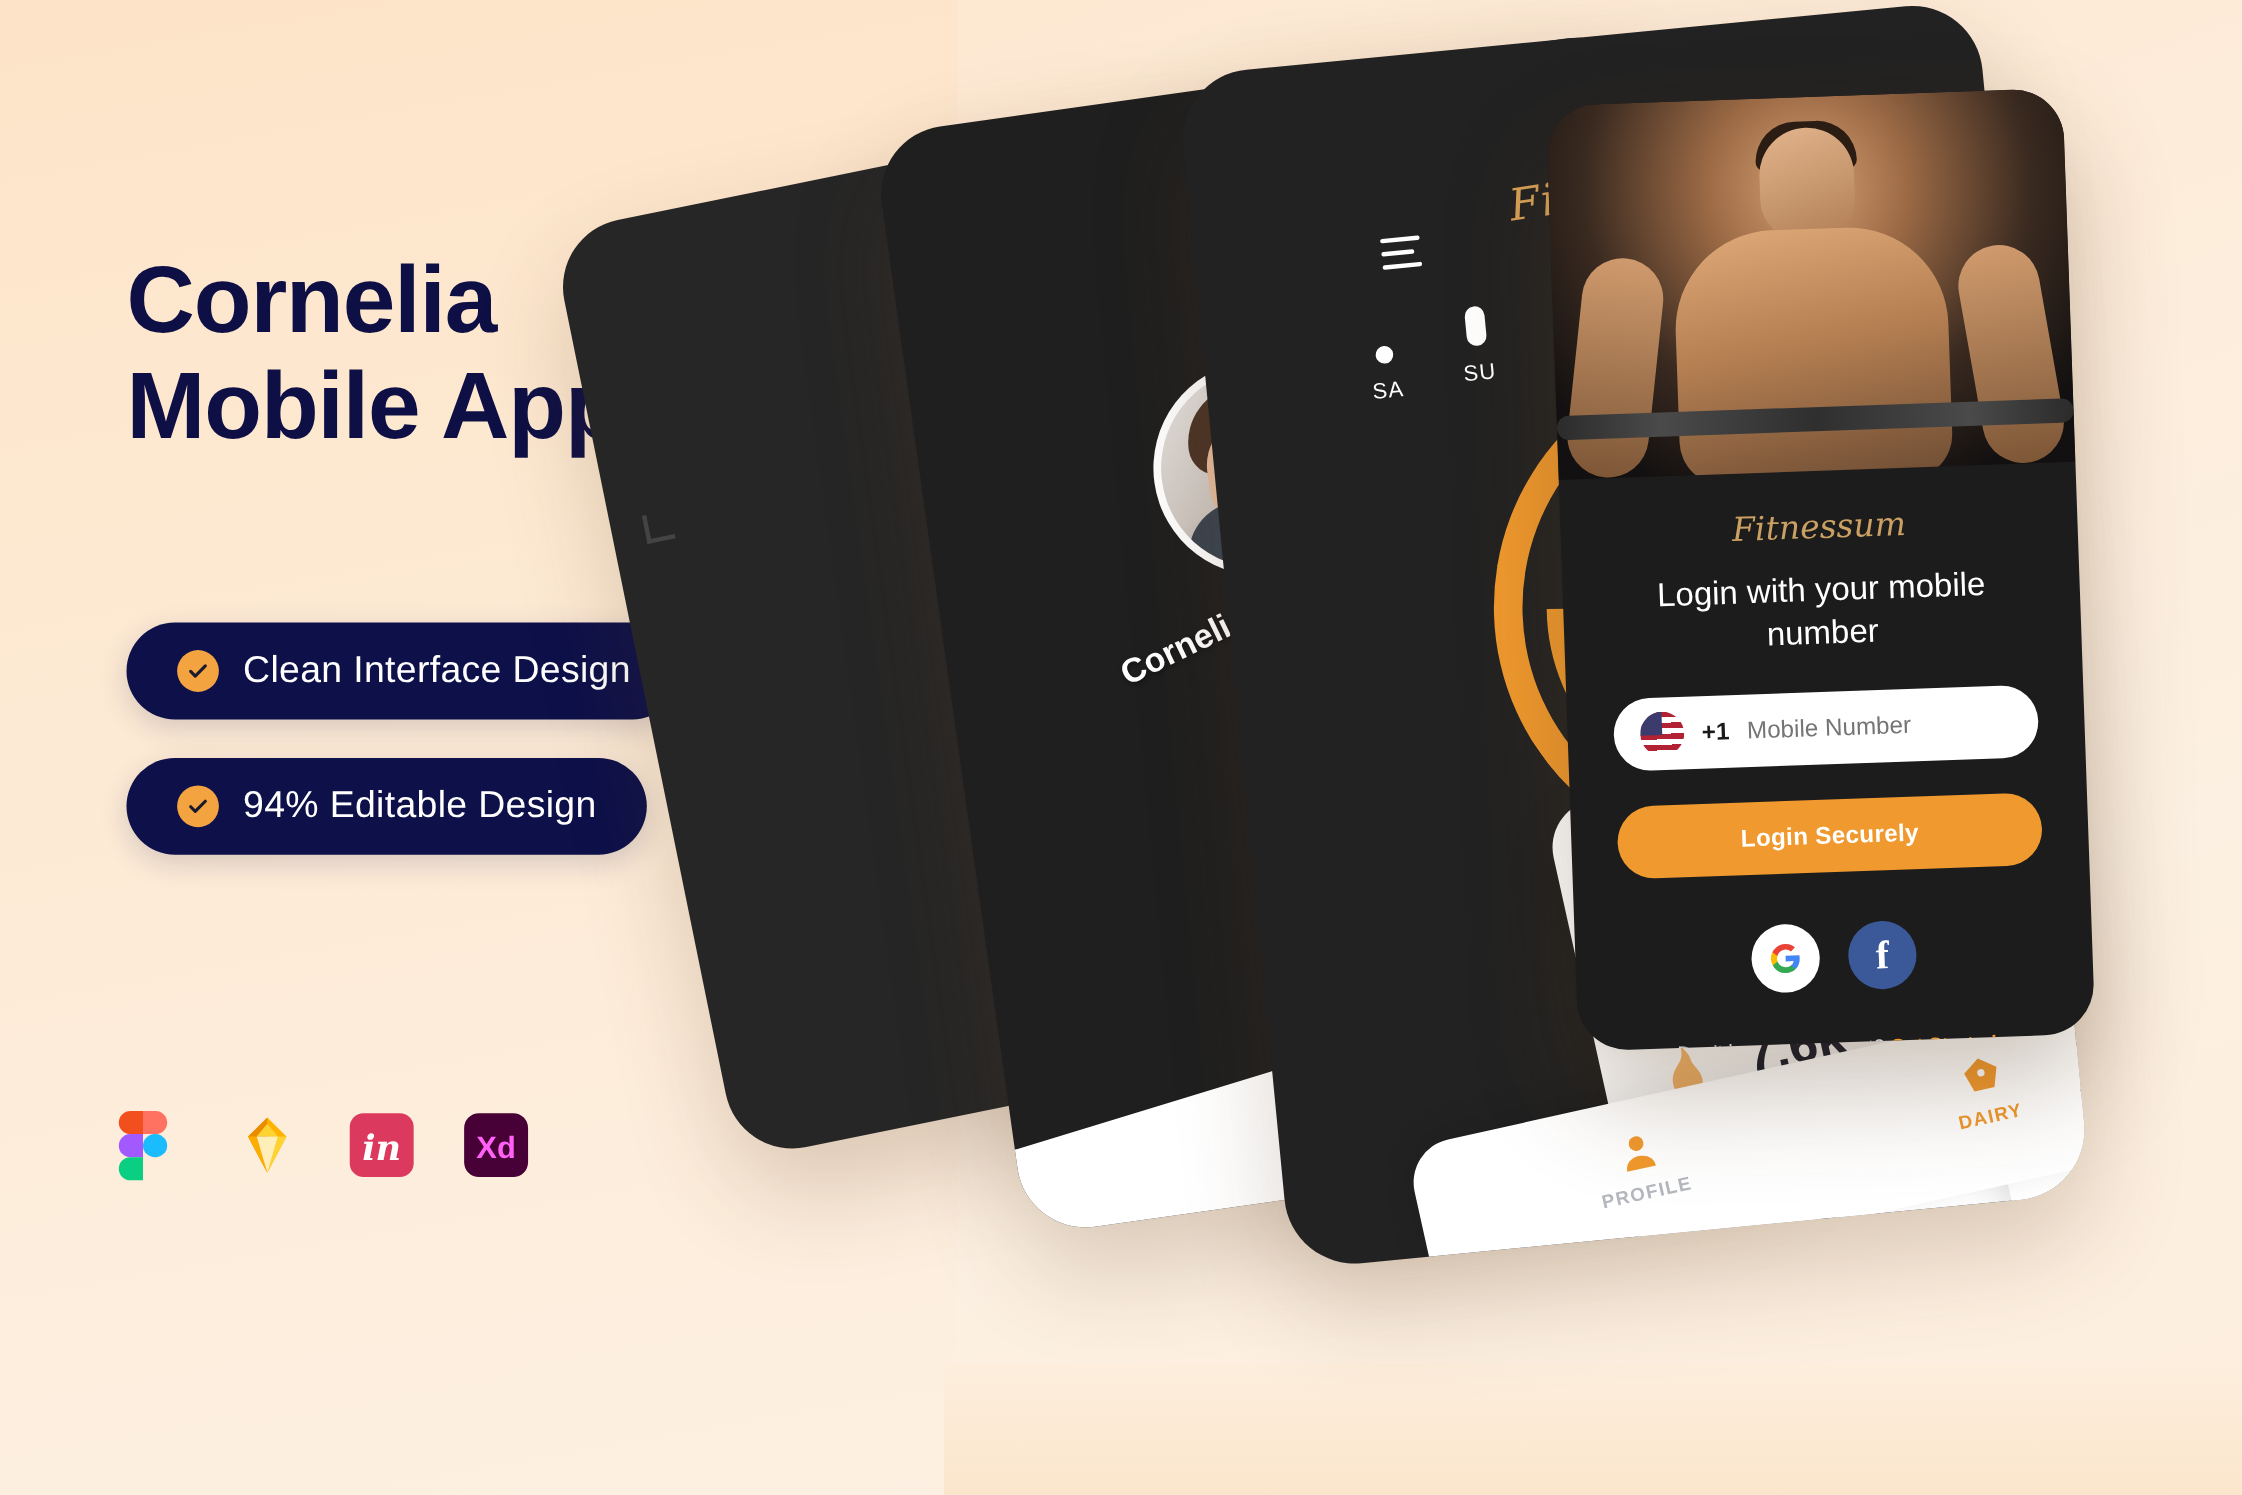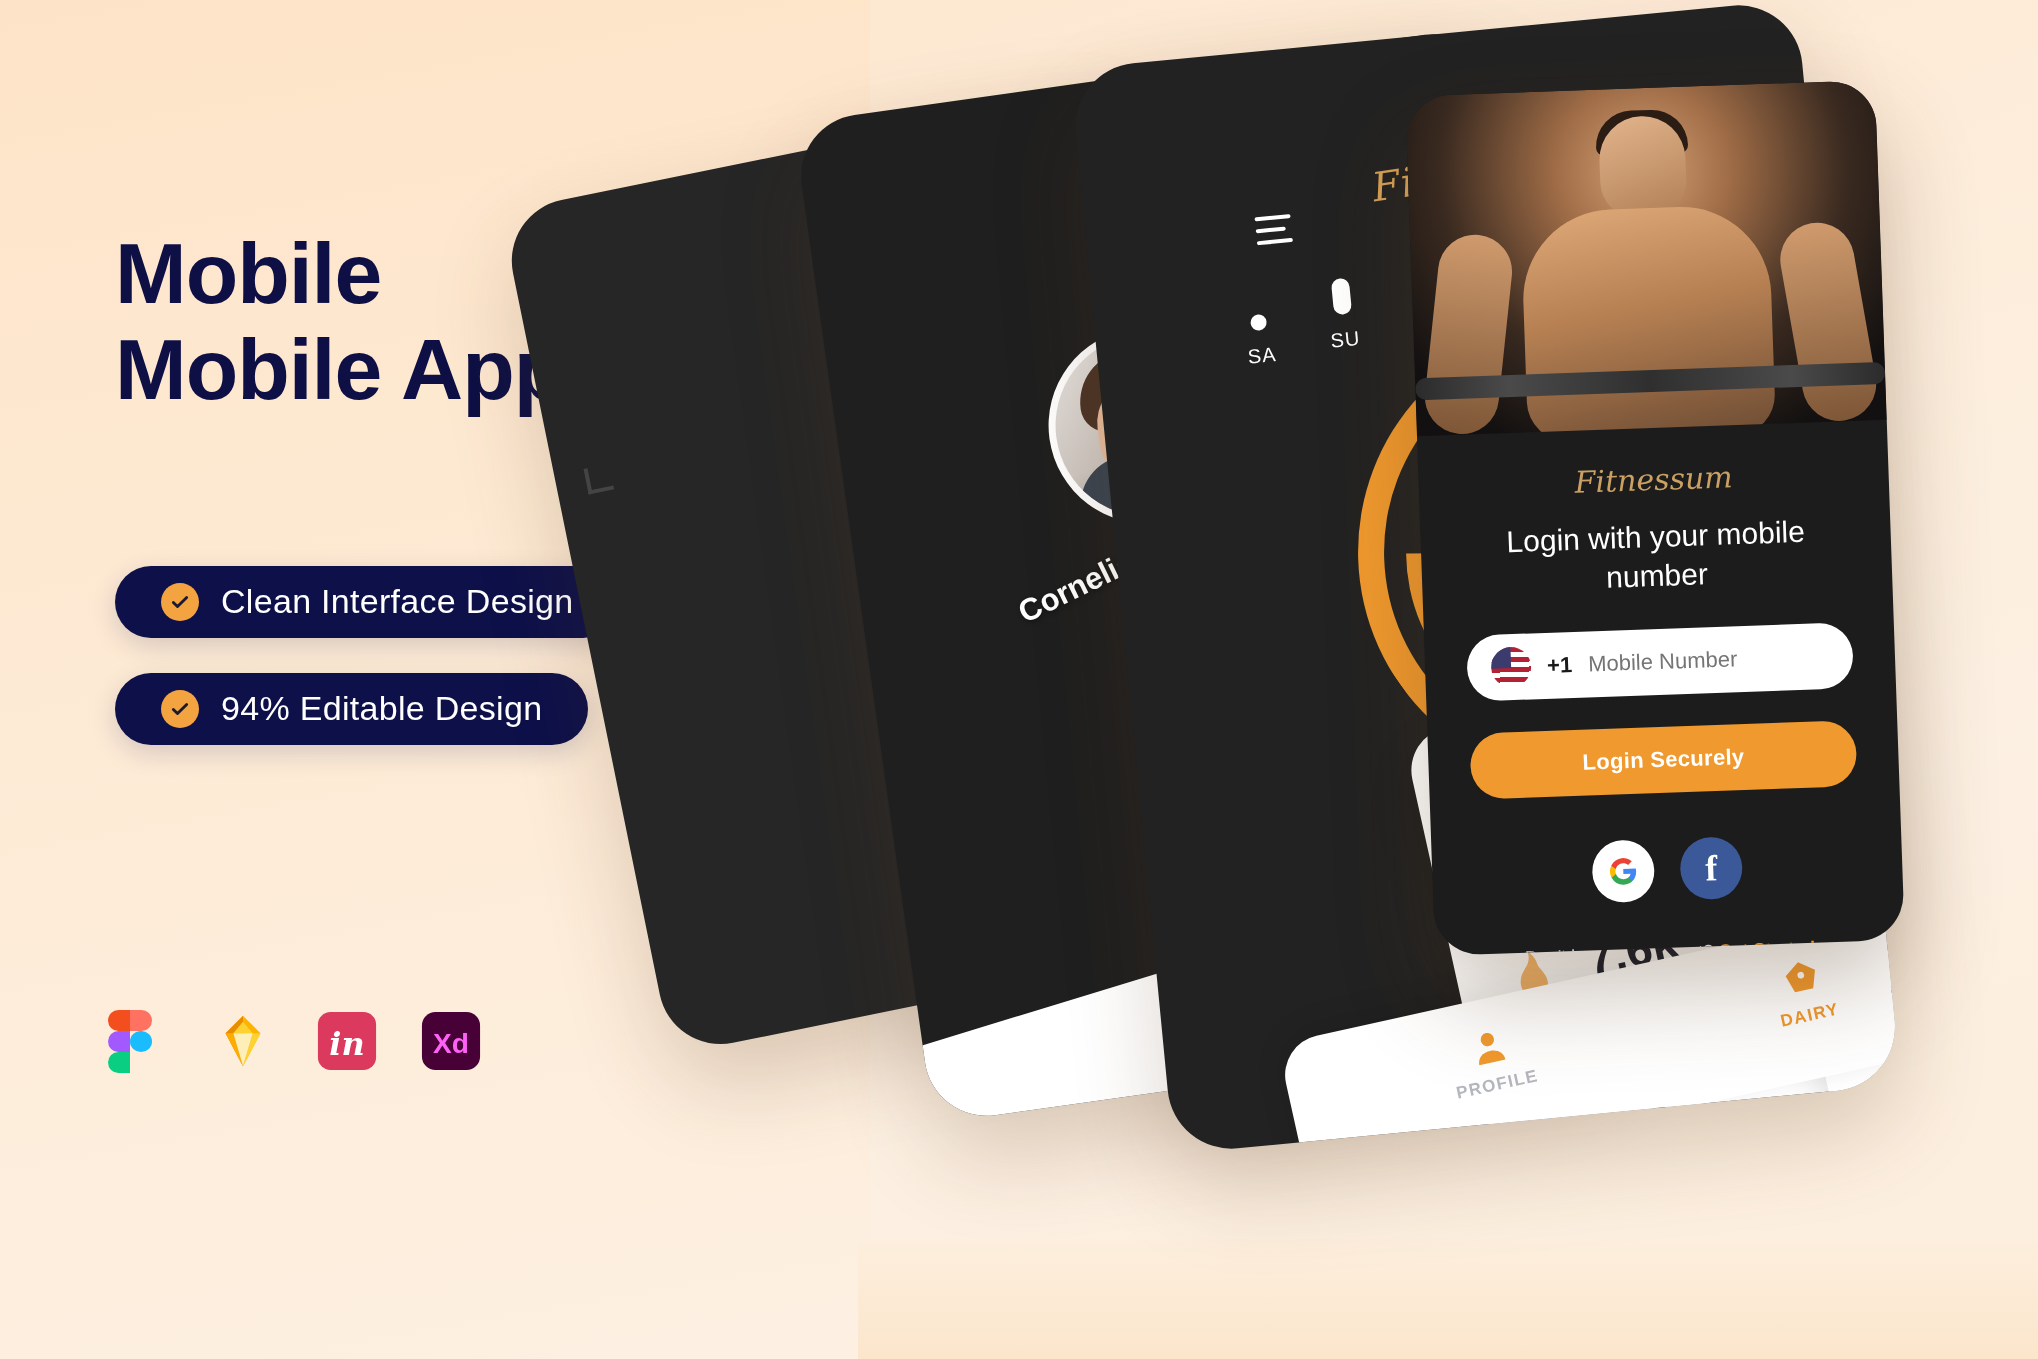--- a/index.html
+++ b/index.html
@@ -30,21 +30,21 @@
   .headline{
     font-size:86px; line-height:1.12; font-weight:bold;
     color:#0d0f45; letter-spacing:-1px;
   }
   .headline .l2{ display:block; }
 
   .pills{ margin-top:148px; }
   .pill{
     display:flex; align-items:center; gap:22px;
     background:#0d1049; border-radius:60px;
-    height:72px; padding:0 46px; width:fit-content;
+    height:88px; padding:0 46px; width:fit-content;
     margin-bottom:35px;
     box-shadow:0 8px 26px rgba(13,16,73,.16);
   }
   .pill-check{
     width:38px; height:38px; border-radius:50%;
     background:#f3a33f; flex:0 0 38px;
     display:flex; align-items:center; justify-content:center;
   }
   .pill-check svg{ width:20px; height:20px; }
   .pill-label{ color:#fff; font-size:34px; letter-spacing:.3px; }
@@ -325,21 +325,21 @@
 </style>
 </head>
 <body>
 
 <div class="bg-base"></div>
 <div class="bg-panel"></div>
 <div class="bg-corner"></div>
 
 <div class="left">
   <h1 class="headline">
-    <span>Mobile</span>
+    <span>Cornelia</span>
     <span class="l2">Mobile App</span>
   </h1>
 
   <div class="pills">
     <div class="pill">
       <span class="pill-check">
         <svg viewBox="0 0 24 24">
             <path d="M4 12.5l5 5 11-11" fill="none" stroke="#1a1a2e" stroke-width="3.4" stroke-linecap="round" stroke-linejoin="round"></path>
           </svg>
       </span>

